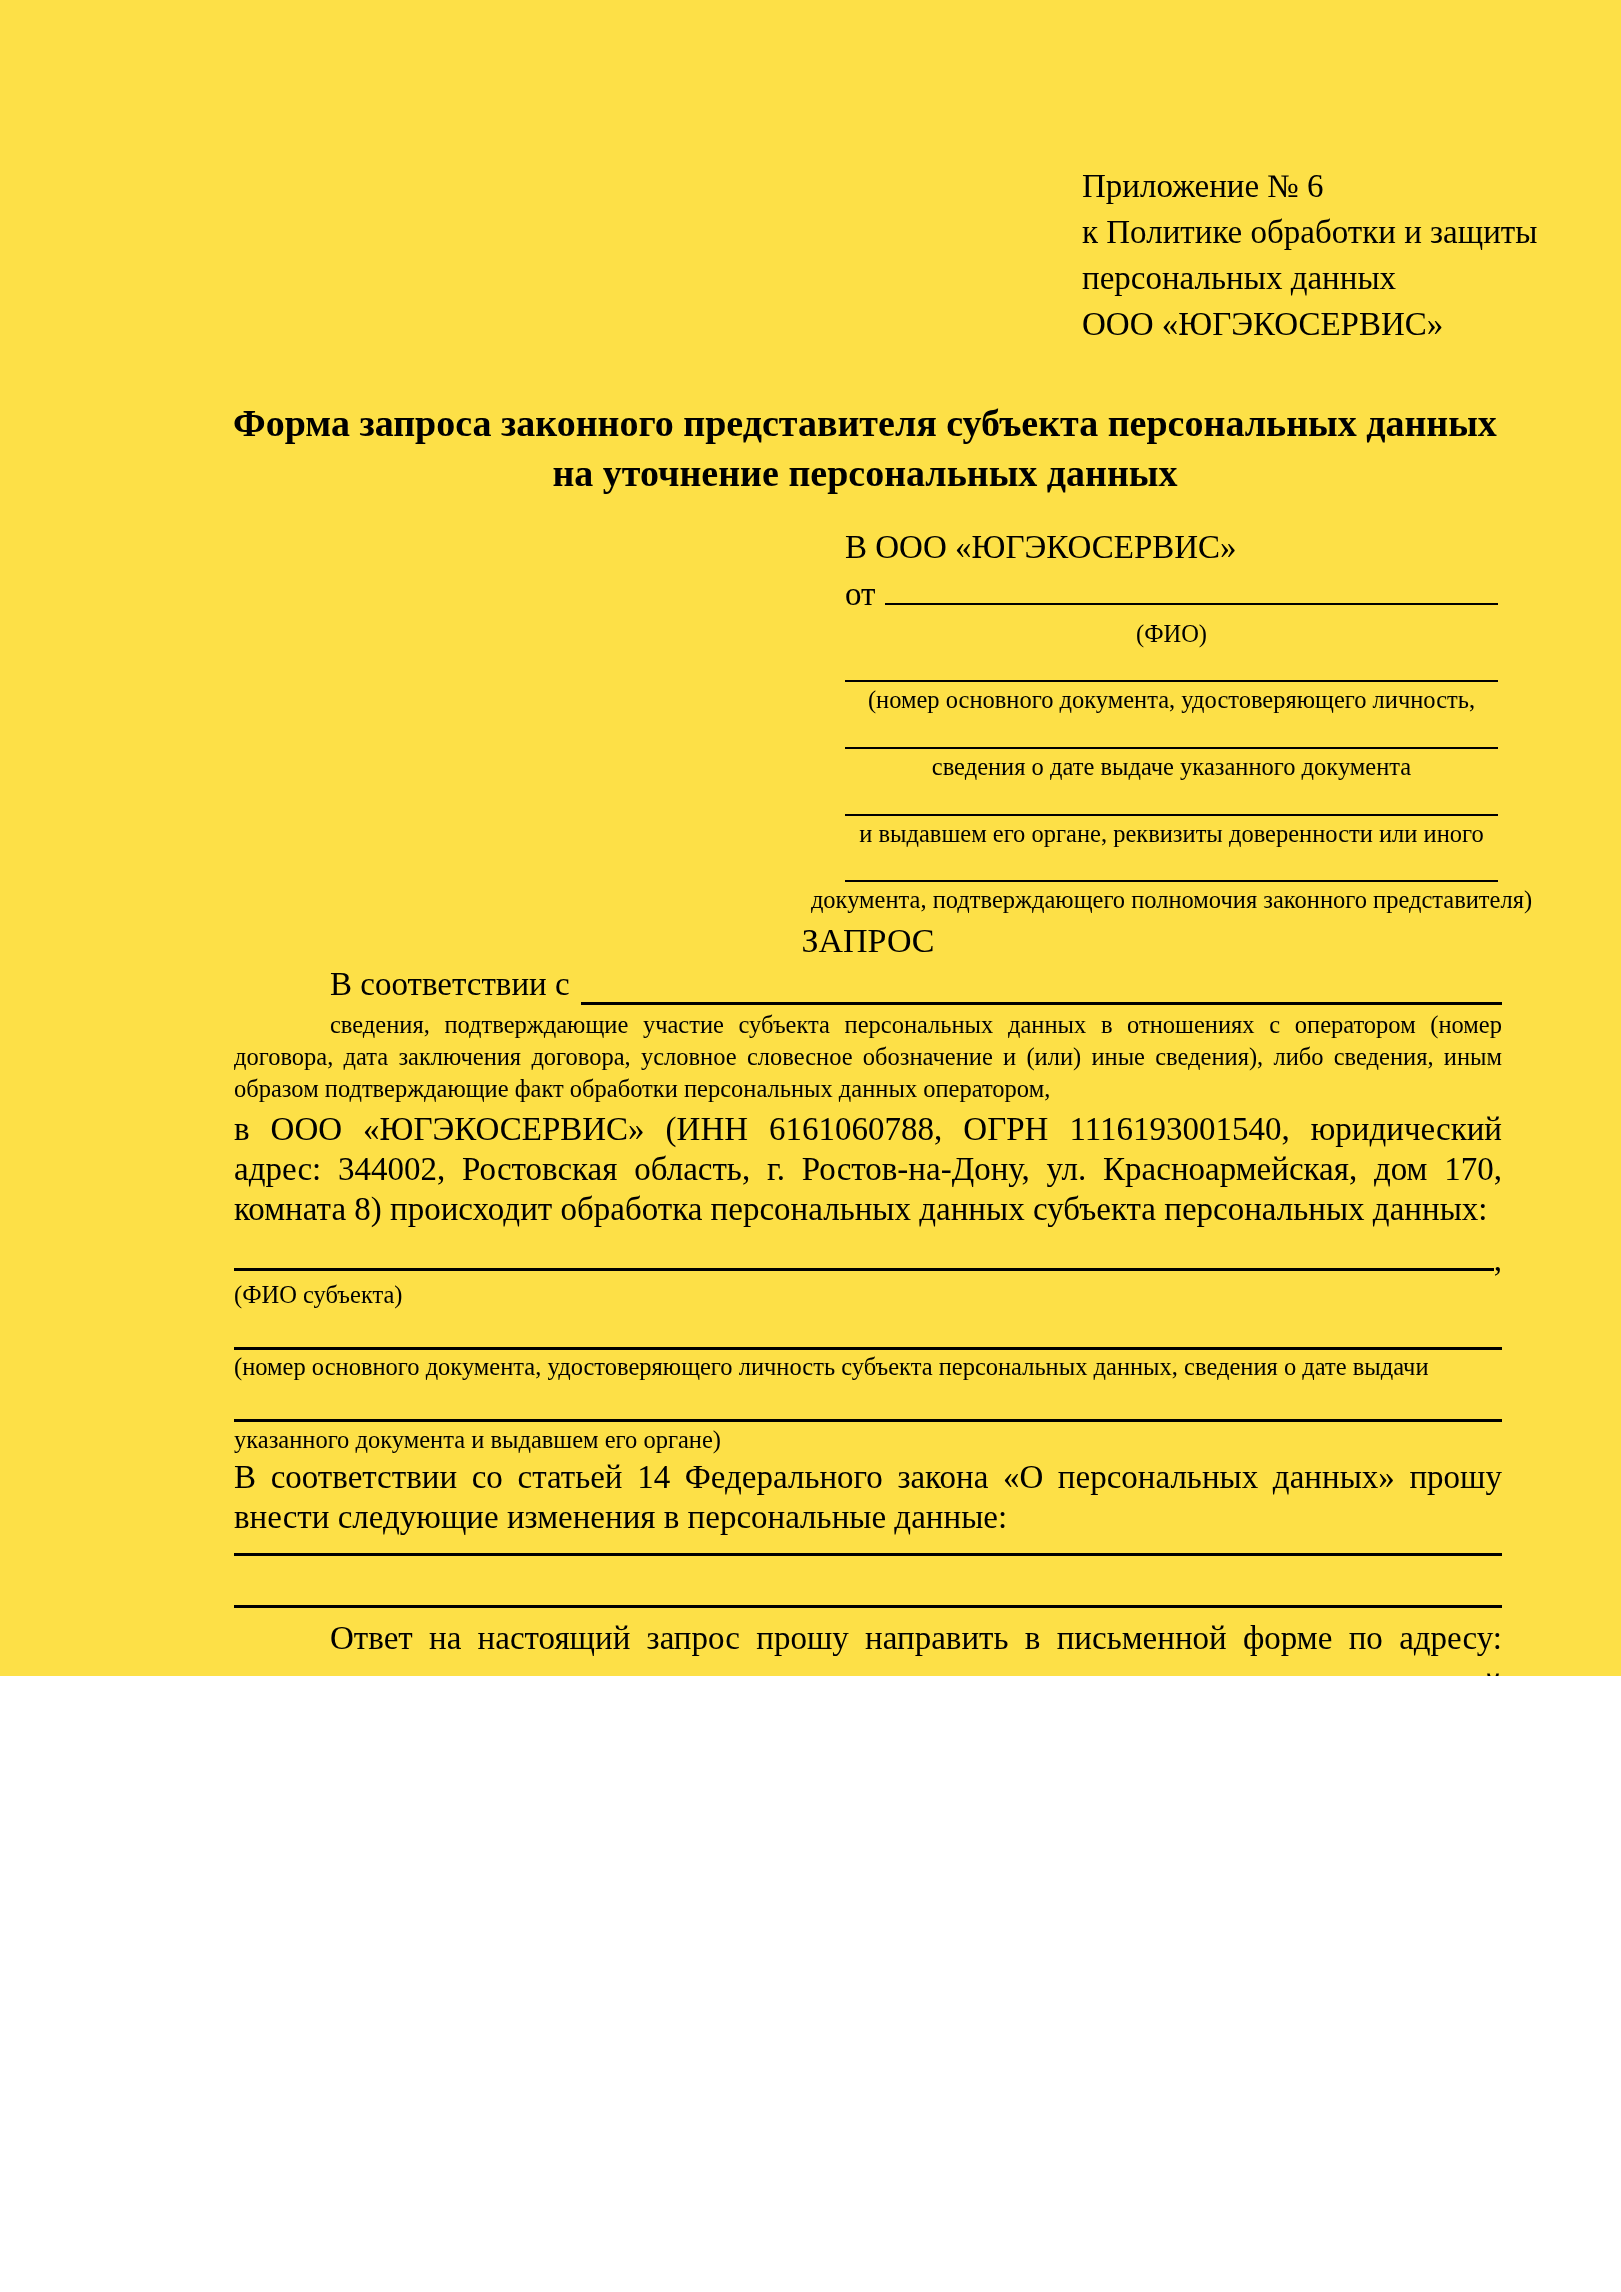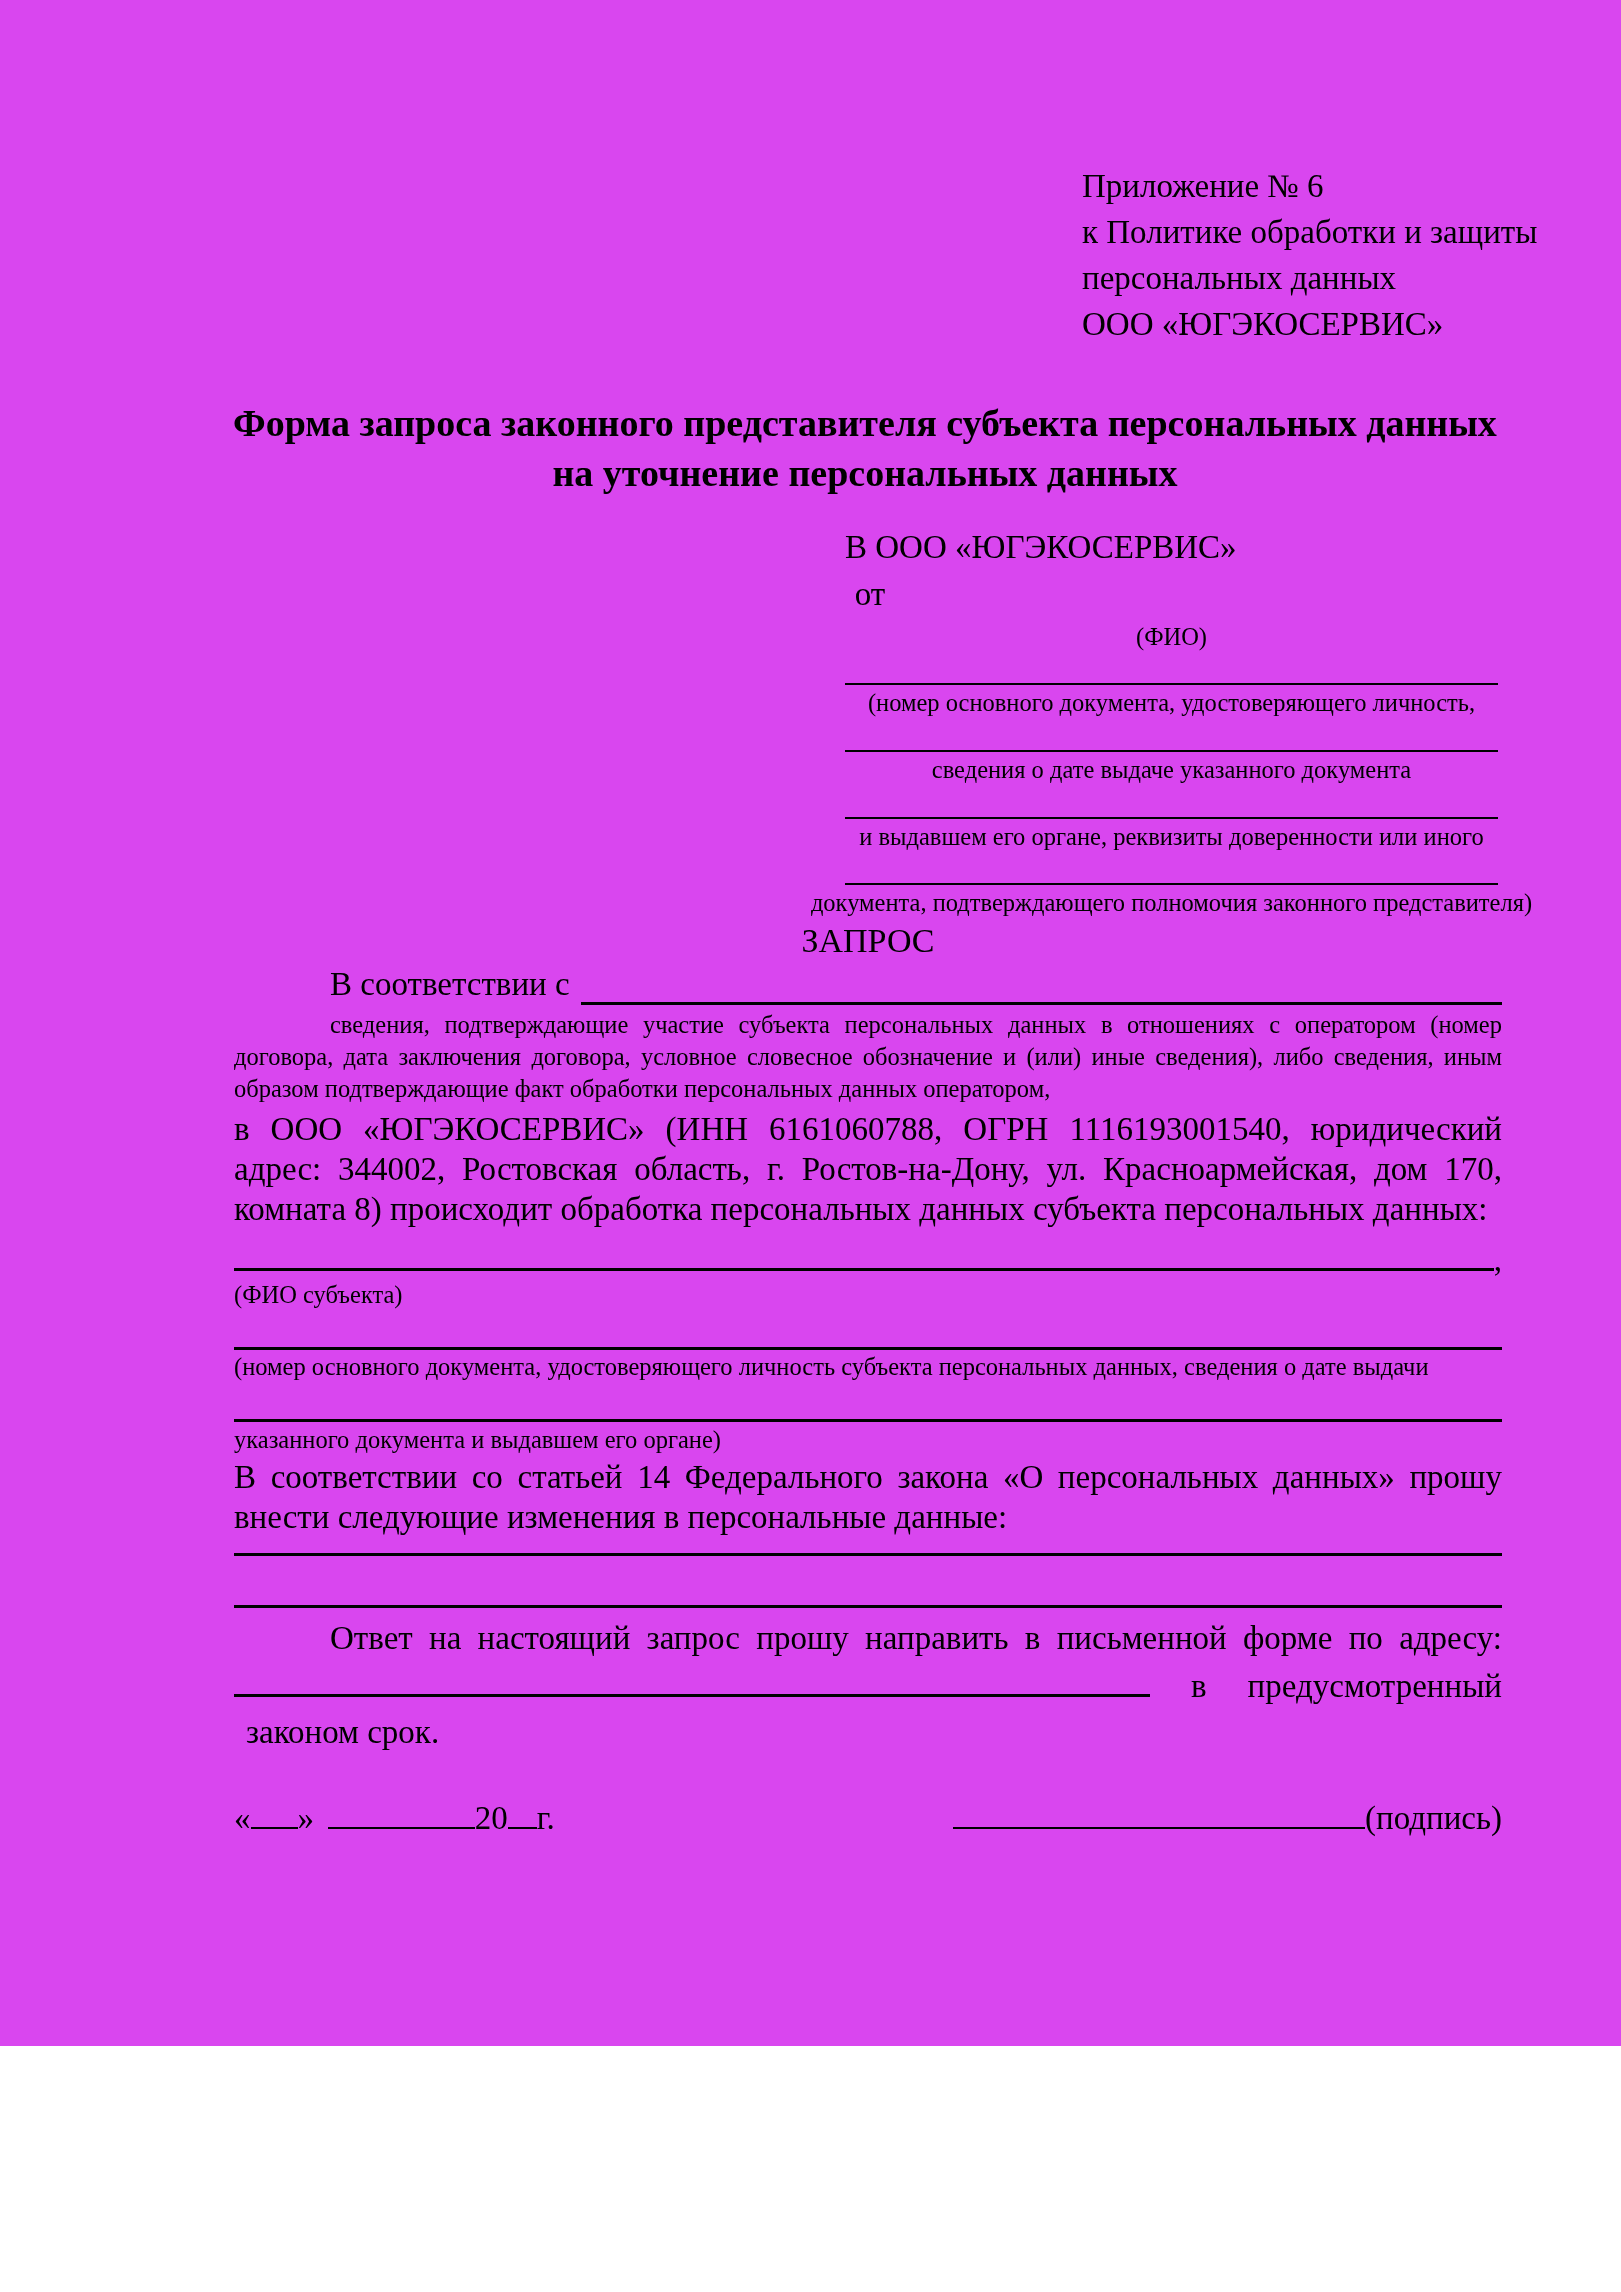--- a/index.html
+++ b/index.html
@@ -3,22 +3,22 @@
 <meta charset="utf-8">
 <style>
   html, body {
     margin: 0;
     padding: 0;
     background: #ffffff;
   }
   .page {
     position: relative;
     width: 1621px;
-    height: 2046px;
-    background: #d946ef;
+    height: 1676px;
+    background: #fde047;
     color: #000000;
     font-family: "Liberation Serif", "DejaVu Serif", serif;
     overflow: hidden;
   }
 
   
   .annex {
     position: absolute;
     left: 1082px;
     top: 163px;
@@ -45,21 +45,20 @@
     left: 845px;
     top: 526px;
     width: 653px;
     font-size: 33px;
     line-height: 43px;
   }
   .addr-from {
     display: flex;
     align-items: baseline;
     margin-top: 3.9px;
-    flex-direction: column;
   }
   .addr-from-label { flex: 0 0 auto; }
   .addr-from-fill {
     flex: 1 1 auto;
     margin-left: 9.8px;
     border-bottom: 2.9px solid #000;
     height: 1px;
   }
   .addr-caption {
     font-size: 24.5px;

